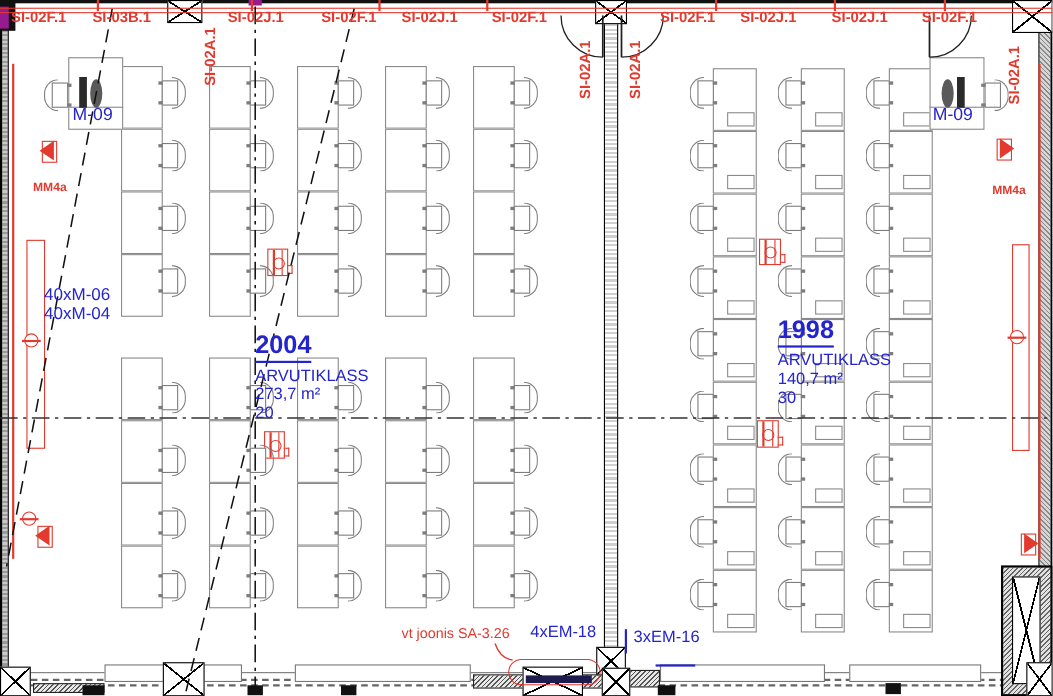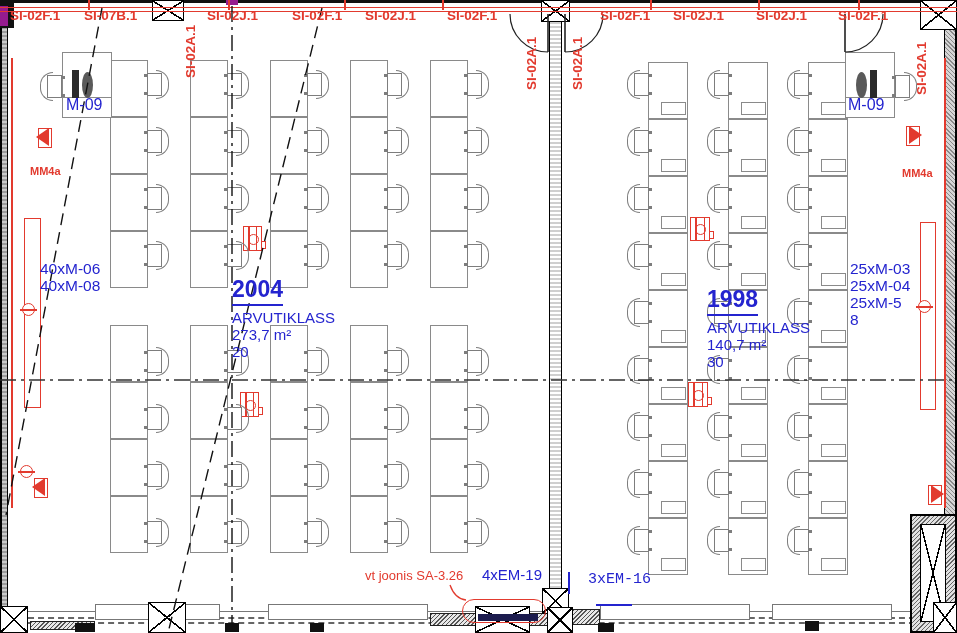--- a/index.html
+++ b/index.html
@@ -95,21 +95,21 @@
   <div class="abs redline-h" style="left:0;top:11px;width:957px;"></div>
   <div class="abs redline-v" style="left:88px;top:0;height:10px;"></div>
   <div class="abs redline-v" style="left:228px;top:0;height:10px;"></div>
   <div class="abs redline-v" style="left:344px;top:0;height:10px;"></div>
   <div class="abs redline-v" style="left:442px;top:0;height:10px;"></div>
   <div class="abs redline-v" style="left:650px;top:0;height:10px;"></div>
   <div class="abs redline-v" style="left:758px;top:0;height:10px;"></div>
   <div class="abs redline-v" style="left:858px;top:0;height:10px;"></div>
 
   <div class="txt red-label" style="left:10px;top:8px;">SI-02F.1</div>
-  <div class="txt red-label" style="left:84px;top:8px;">SI-07B.1</div>
+  <div class="txt red-label" style="left:84px;top:8px;">SI-03B.1</div>
   <div class="txt red-label vlabel" style="left:183px;top:78px;">SI-02A.1</div>
   <div class="txt red-label" style="left:207px;top:8px;">SI-02J.1</div>
   <div class="txt red-label" style="left:292px;top:8px;">SI-02F.1</div>
   <div class="txt red-label" style="left:365px;top:8px;">SI-02J.1</div>
   <div class="txt red-label" style="left:447px;top:8px;">SI-02F.1</div>
   <div class="txt red-label vlabel" style="left:524px;top:90px;">SI-02A.1</div>
   <div class="txt red-label vlabel" style="left:570px;top:90px;">SI-02A.1</div>
   <div class="txt red-label" style="left:600px;top:8px;">SI-02F.1</div>
   <div class="txt red-label" style="left:673px;top:8px;">SI-02J.1</div>
   <div class="txt red-label" style="left:756px;top:8px;">SI-02J.1</div>
@@ -586,48 +586,42 @@
     <path d="M102 8 L6 515" stroke="#111" stroke-width="1.4" fill="none" stroke-dasharray="12 7"></path>
     <path d="M510 14 A38 38 0 0 0 548 52" stroke="#222" stroke-width="1.2" fill="none"></path>
     <path d="M548 14 L548 52" stroke="#222" stroke-width="1.6" fill="none"></path>
     <path d="M603 14 A38 38 0 0 1 565 52" stroke="#222" stroke-width="1.2" fill="none"></path>
     <path d="M565 14 L565 52" stroke="#222" stroke-width="1.6" fill="none"></path>
     <path d="M883 14 A38 38 0 0 1 845 52" stroke="#222" stroke-width="1.2" fill="none"></path>
     <path d="M845 14 L845 52" stroke="#222" stroke-width="1.6" fill="none"></path>
     <path d="M450 585 Q455 599 466 600" stroke="#e23a2e" stroke-width="1.3" fill="none"></path>
   </svg>
 
-  <div class="txt blue" style="left:232px;top:276px;">
+  <div class="txt blue" style="left:232px;top:300px;">
     <span class="room-number">2004</span>
     <div class="room-name">ARVUTIKLASS</div>
     <div class="room-line">273,7 m²</div>
     <div class="room-line">20</div>
   </div>
 
   <div class="txt blue" style="left:707px;top:286px;">
     <span class="room-number">1998</span>
     <div class="room-name">ARVUTIKLASS</div>
     <div class="room-line">140,7 m²</div>
     <div class="room-line">30</div>
   </div>
 
   <div class="txt blue eq" style="left:40px;top:260px;">
     <div>40xM-06</div>
-    <div>40xM-08</div>
-  </div>
-  <div class="txt blue eq" style="left:850px;top:260px;">
-    <div>25xM-03</div>
-    <div>25xM-04</div>
-    <div>25xM-5</div>
-    <div>8</div>
+    <div>40xM-04</div>
   </div>
 
   <div class="txt blue m09" style="left:66px;top:96px;">M-09</div>
   <div class="txt blue m09" style="left:848px;top:96px;">M-09</div>
 
   <div class="txt red-label small" style="left:30px;top:165px;">MM4a</div>
   <div class="txt red-label small" style="left:902px;top:167px;">MM4a</div>
 
   <div class="txt red-label" style="left:365px;top:568px;font-weight:normal;font-size:13px;">vt joonis SA-3.26</div>
-  <div class="txt blue em" style="left:482px;top:566px;">4xEM-19</div>
-  <div class="txt blue em" style="left:588px;top:571px;font-family:Liberation Mono, monospace;">3xEM-16</div>
+  <div class="txt blue em" style="left:482px;top:566px;">4xEM-18</div>
+  <div class="txt blue em" style="left:576px;top:571px;">3xEM-16</div>
 
 </div>
 
 </body></html>

